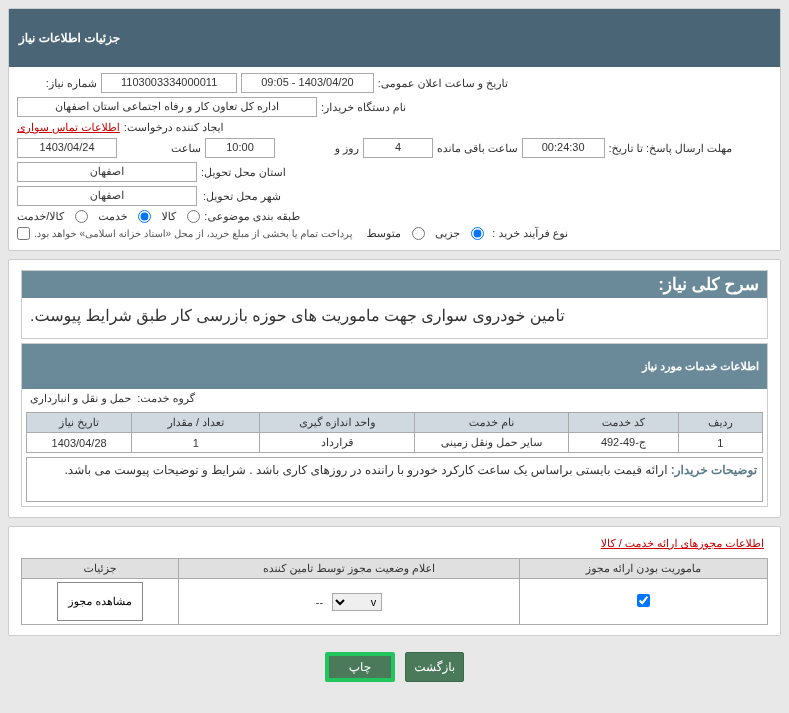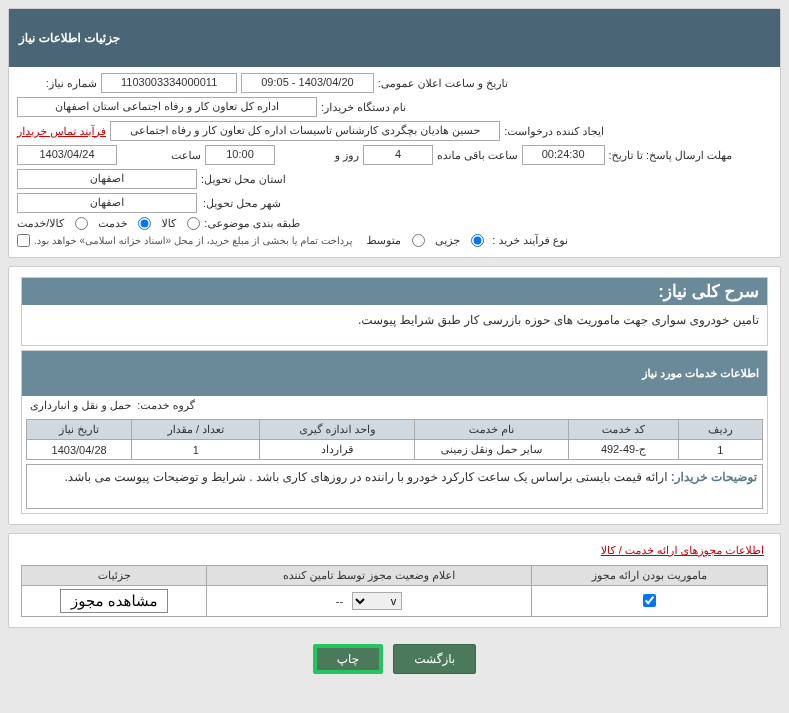--- a/index.html
+++ b/index.html
@@ -87,22 +87,22 @@
     }
     .sarh-title {
       background: #6a8a9a;
       color: #fff;
       padding: 3px 8px;
       font-size: 17px;
       font-weight: bold;
       margin: -5px -5px 5px -5px;
     }
     .sarh-content {
-      font-size: 12px;
-      text-align: right;
+      font-size: 16px;
+      text-align: left;
       padding: 3px;
       min-height: 30px;
     }
     .info-section {
       border: 1px solid #ccc;
       margin: 4px;
     }
     .info-title {
       background: #6a8a9a;
       color: #fff;
@@ -163,23 +163,23 @@
     }
     .bottom-table-container {
       margin: 4px;
     }
     .bottom-table th {
       background: #e0e0e0;
     }
     .btn-view {
       background: #fff;
       border: 1px solid #888;
-      padding: 2px 10px;
-      cursor: pointer;
-      font-size: 15px;
+      padding: 12px 10px;
+      cursor: pointer;
+      font-size: 11px;
       font-family: Tahoma, Arial, sans-serif;
     }
     .footer-buttons {
       display: flex;
       justify-content: center;
       gap: 10px;
       padding: 8px;
     }
     .btn-print {
       background: #4a7a5a;
@@ -188,21 +188,21 @@
       padding: 4px 20px;
       cursor: pointer;
       font-size: 12px;
       font-family: Tahoma, Arial, sans-serif;
       border-radius: 2px;
     }
     .btn-back {
       background: #4a7a5a;
       color: #fff;
       border: 1px solid #3a6a4a;
-      padding: 4px 20px;
+      padding: 4px 8px;
       cursor: pointer;
       font-size: 12px;
       font-family: Tahoma, Arial, sans-serif;
       border-radius: 2px;
     }
     .checkbox-cell {
       text-align: center;
     }
     .select-small {
       border: 1px solid #aaa;
@@ -235,22 +235,21 @@
         <span class="form-label">شماره نیاز:</span>
       </div>
 
       <div class="form-row">
         <span class="form-label">نام دستگاه خریدار:</span>
         <span class="form-value wide">اداره کل تعاون  کار و رفاه اجتماعی استان اصفهان</span>
       </div>
 
       <div class="form-row">
         <span class="form-label">ایجاد کننده درخواست:</span>
-        <span class="form-value medium">حسین هادیان بچگردی کارشناس تاسیسات اداره کل تعاون  کار و رفاه اجتماعی</span>
-        <span class="link-text">فرآیند تماس خریدار</span>
+        <span class="link-text">اطلاعات تماس سواری</span>
       </div>
 
       <div class="form-row">
         <span class="form-label" style="min-width:120px">مهلت ارسال پاسخ: تا تاریخ:</span>
         <span class="form-value xsmall">00:24:30</span>
         <span class="form-label">ساعت باقی مانده</span>
         <span class="form-value xsmall">4</span>
         <span class="form-label">روز و</span>
         <span class="form-value xsmall">10:00</span>
         <span class="form-label">ساعت</span>

